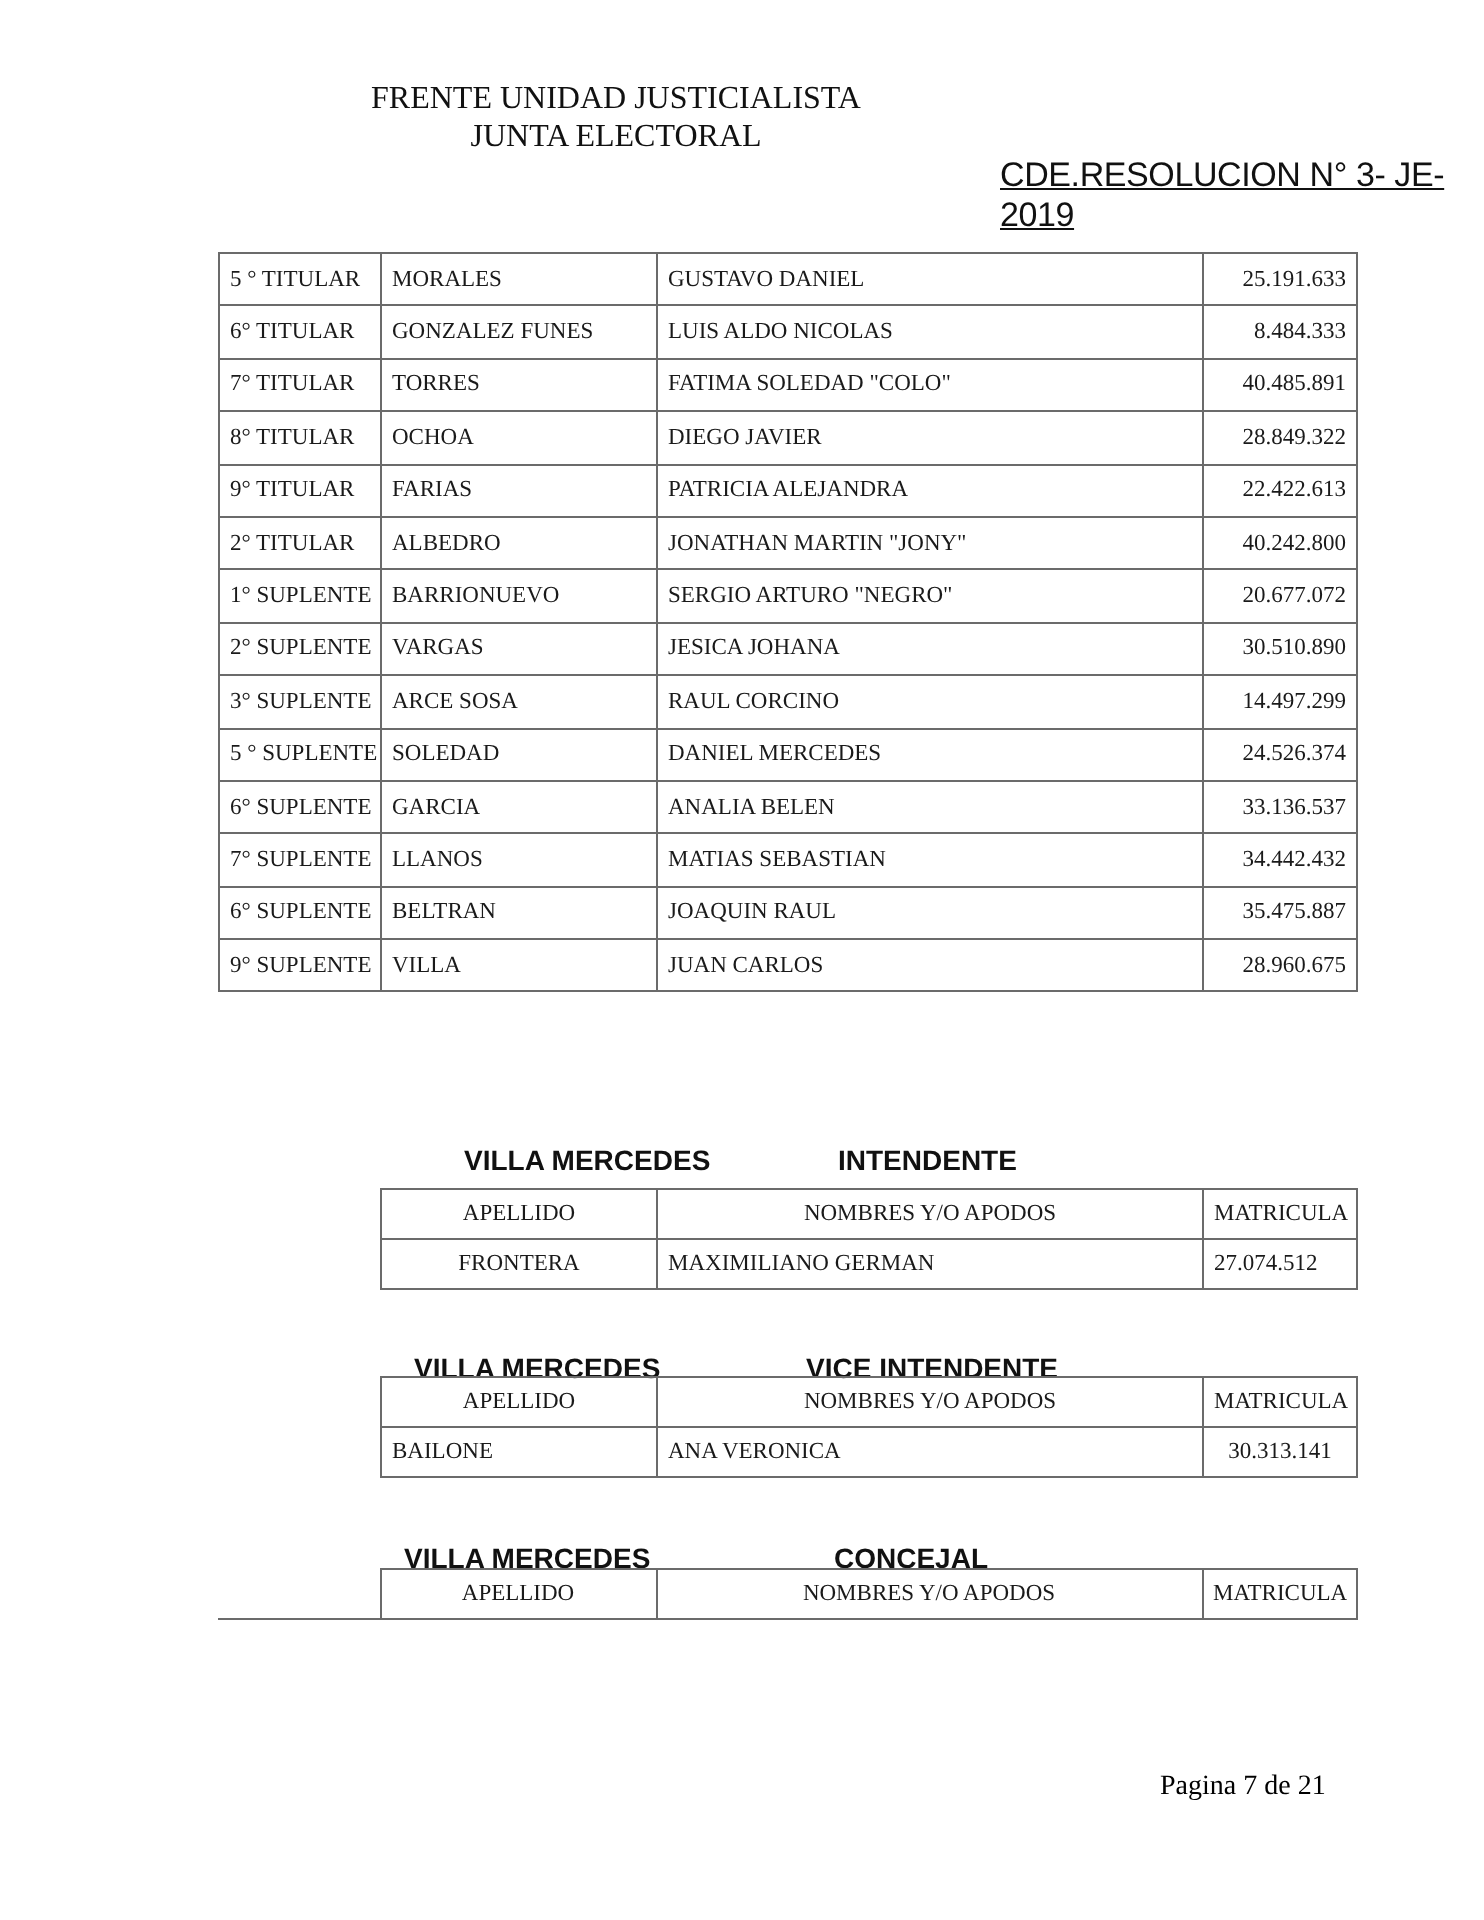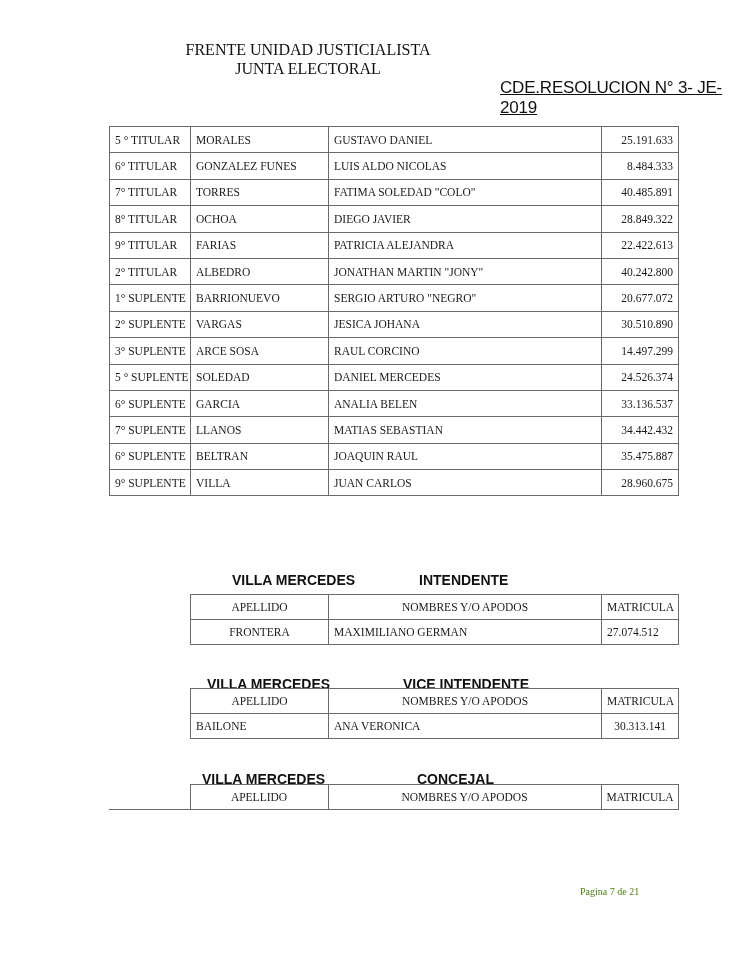--- a/index.html
+++ b/index.html
@@ -22,21 +22,21 @@
     color: #1a1a1a; padding: 0 5px; white-space: nowrap; overflow: hidden;
   }
   #main-table { left: 109px; top: 126px; width: 569px; }
   #main-table td { height: 25.4px; }
   .c-right { text-align: right; }
   .c-center { text-align: center; }
   .sec-label {
     font-family: Liberation Sans, sans-serif; font-weight: bold; font-size: 14px; color: #111;
   }
   .small-table td { height: 24px; }
-  .footer { left: 580px; top: 886px; font-family: "Liberation Serif", serif; font-size: 10px; color: #4d7c0f; }
+  .footer { left: 580px; top: 886px; font-family: "Liberation Serif", serif; font-size: 14px; color: #000000; }
 </style>
 </head>
 <body>
 
 <div class="abs title" style="top:40px;">FRENTE UNIDAD JUSTICIALISTA</div>
 <div class="abs title" style="top:59px;">JUNTA ELECTORAL</div>
 <div class="abs resol">CDE.RESOLUCION N° 3- JE-2019</div>
 
 <table id="main-table">
   <colgroup>

